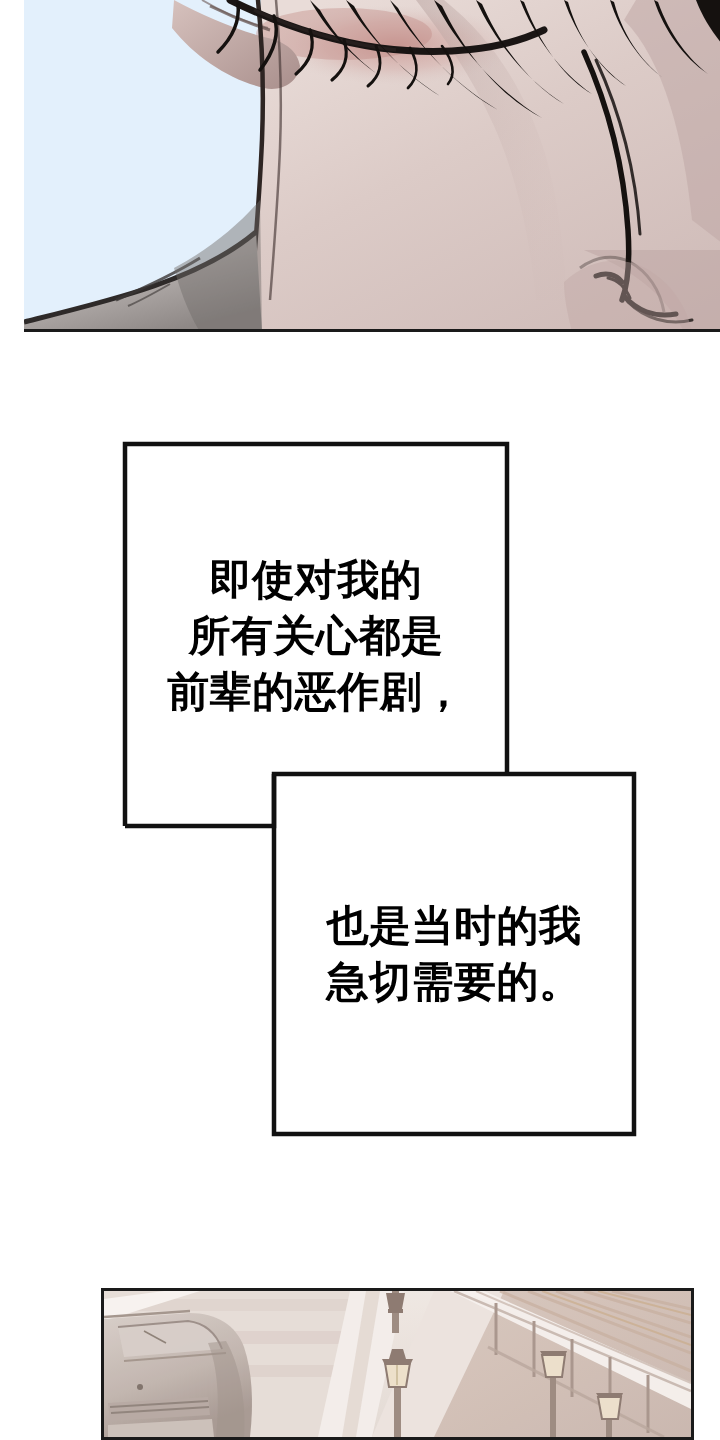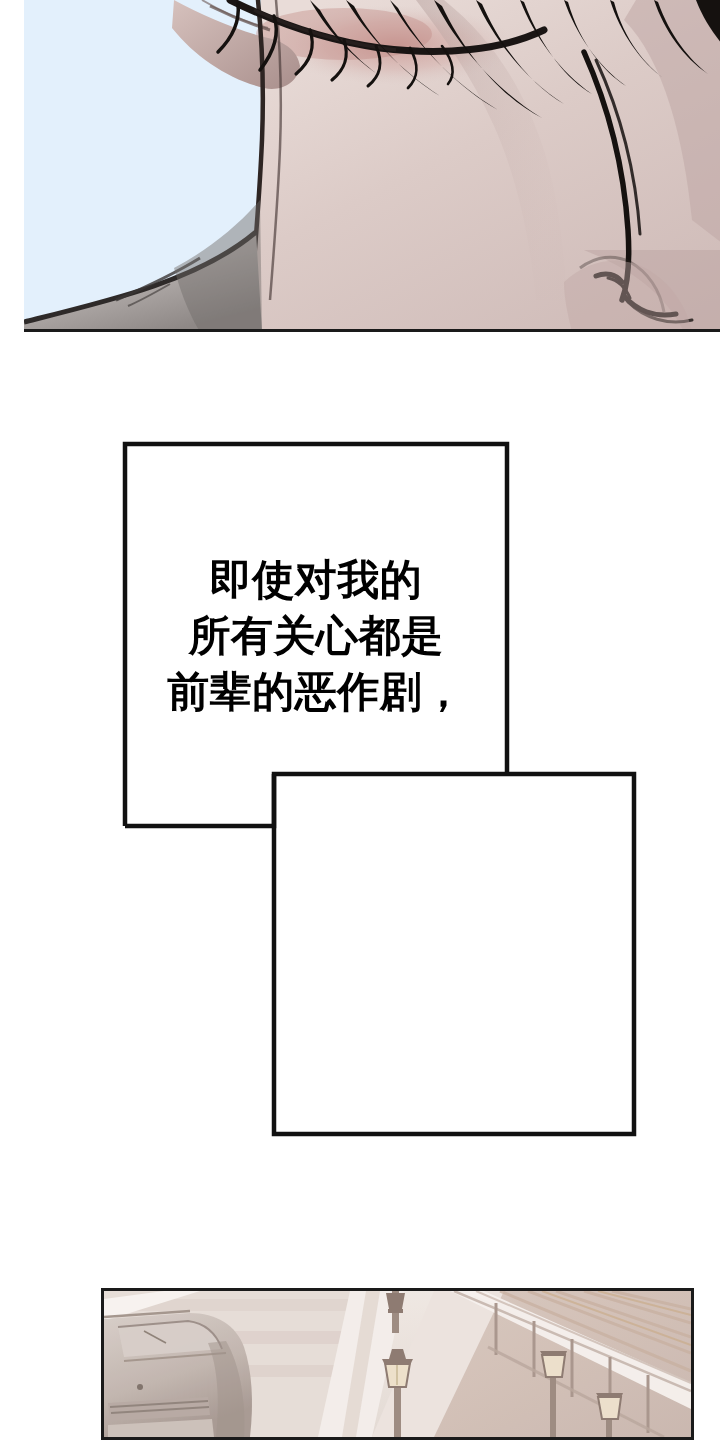--- a/index.html
+++ b/index.html
@@ -185,20 +185,22 @@
       <path d="M388,336 L155,336 L155,388 L6,388" fill="none" stroke="#111111" stroke-width="4.5" stroke-linejoin="miter"></path>
 
       <path d="M388,336 L515,336 L515,696 L155,696 L155,336" fill="none" stroke="#111111" stroke-width="4.5" stroke-linejoin="miter"></path>
     </svg>
   </div>
 
   <div id="bubble1-text" class="bubble-text">即使对我的
 所有关心都是
 前辈的恶作剧，</div>
 
+  <div id="bubble2-text" class="bubble-text">也是当时的我
+急切需要的。</div>
 
   <div class="panel-bottom">
     <svg viewBox="0 0 587 146" preserveAspectRatio="none">
       <defs>
         <linearGradient id="pave" x1="0" y1="0" x2="0.3" y2="1">
           <stop offset="0%" stop-color="#F4EFEC"></stop>
           <stop offset="100%" stop-color="#E7DFDB"></stop>
         </linearGradient>
         <linearGradient id="slopeG" x1="0" y1="0" x2="1" y2="1">
           <stop offset="0%" stop-color="#C9B1A6"></stop>

